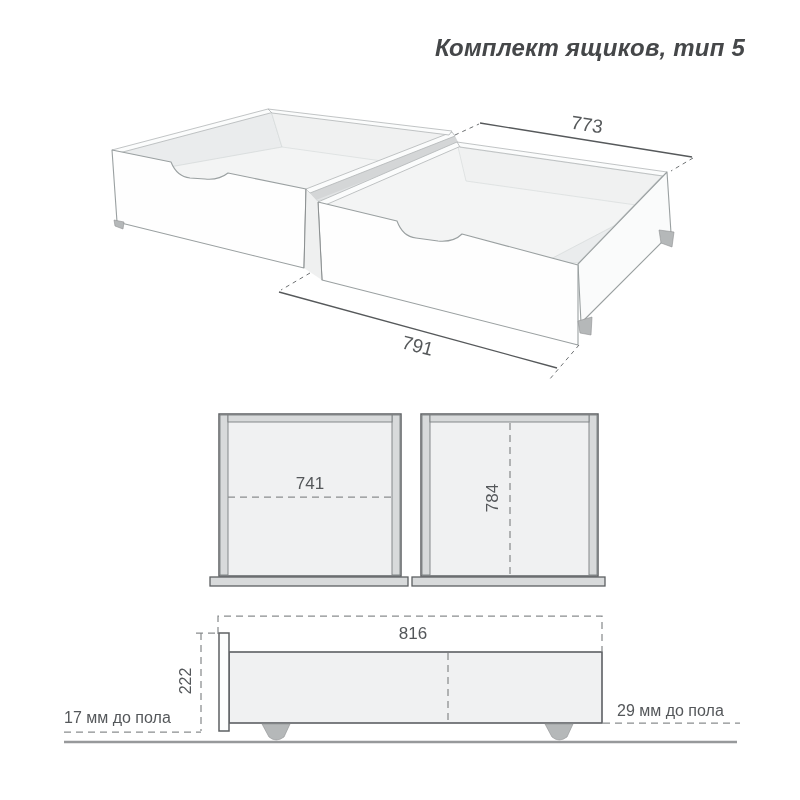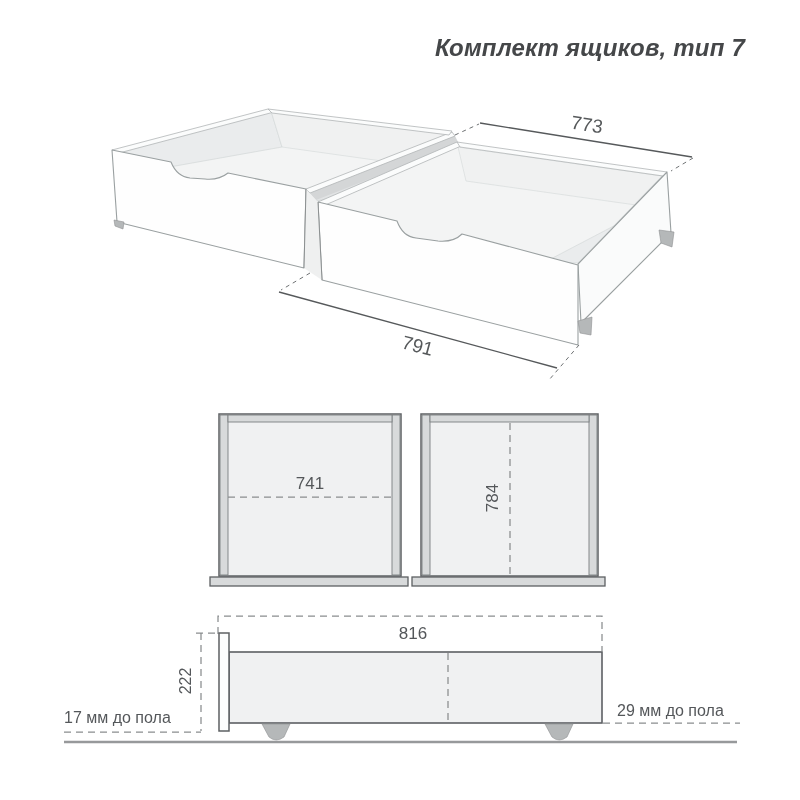--- a/index.html
+++ b/index.html
@@ -36,21 +36,21 @@
   .p-gap{fill:#d4d6d7;stroke:none;}
   .p-wallr{fill:#fafbfb;stroke:var(--edge3d);stroke-width:1.1;stroke-linejoin:round;}
   .p-wheel{fill:var(--fill-wheel);stroke:#8e9192;stroke-width:.6;}
   .seam{fill:none;stroke:#8b8f90;stroke-width:1;}
   .dim3d{fill:none;stroke:var(--dim3d);stroke-width:1.3;}
   .dash3d{fill:none;stroke:#6f7274;stroke-width:1;stroke-dasharray:4 4;}
 </style>
 </head>
 <body>
 
-<div class="title">Комплект ящиков, тип 7</div>
+<div class="title">Комплект ящиков, тип 5</div>
 
 <svg width="800" height="800" viewBox="0 0 800 800">
 
   <g>
 
     <path class="p-int" d="M119,152 L271,111 L450,134 L447,171 L317,201 L135,173 Z"></path>
     <path class="p-band-l" d="M119,152 L271,111 L282,147 L136,173 Z"></path>
     <path class="p-band-b" d="M271,111 L450,134 L446,170 L282,147 Z"></path>
     <path class="p-band-d" d="M309,192 L452,133 L447,170 L317,201 Z"></path>
 

